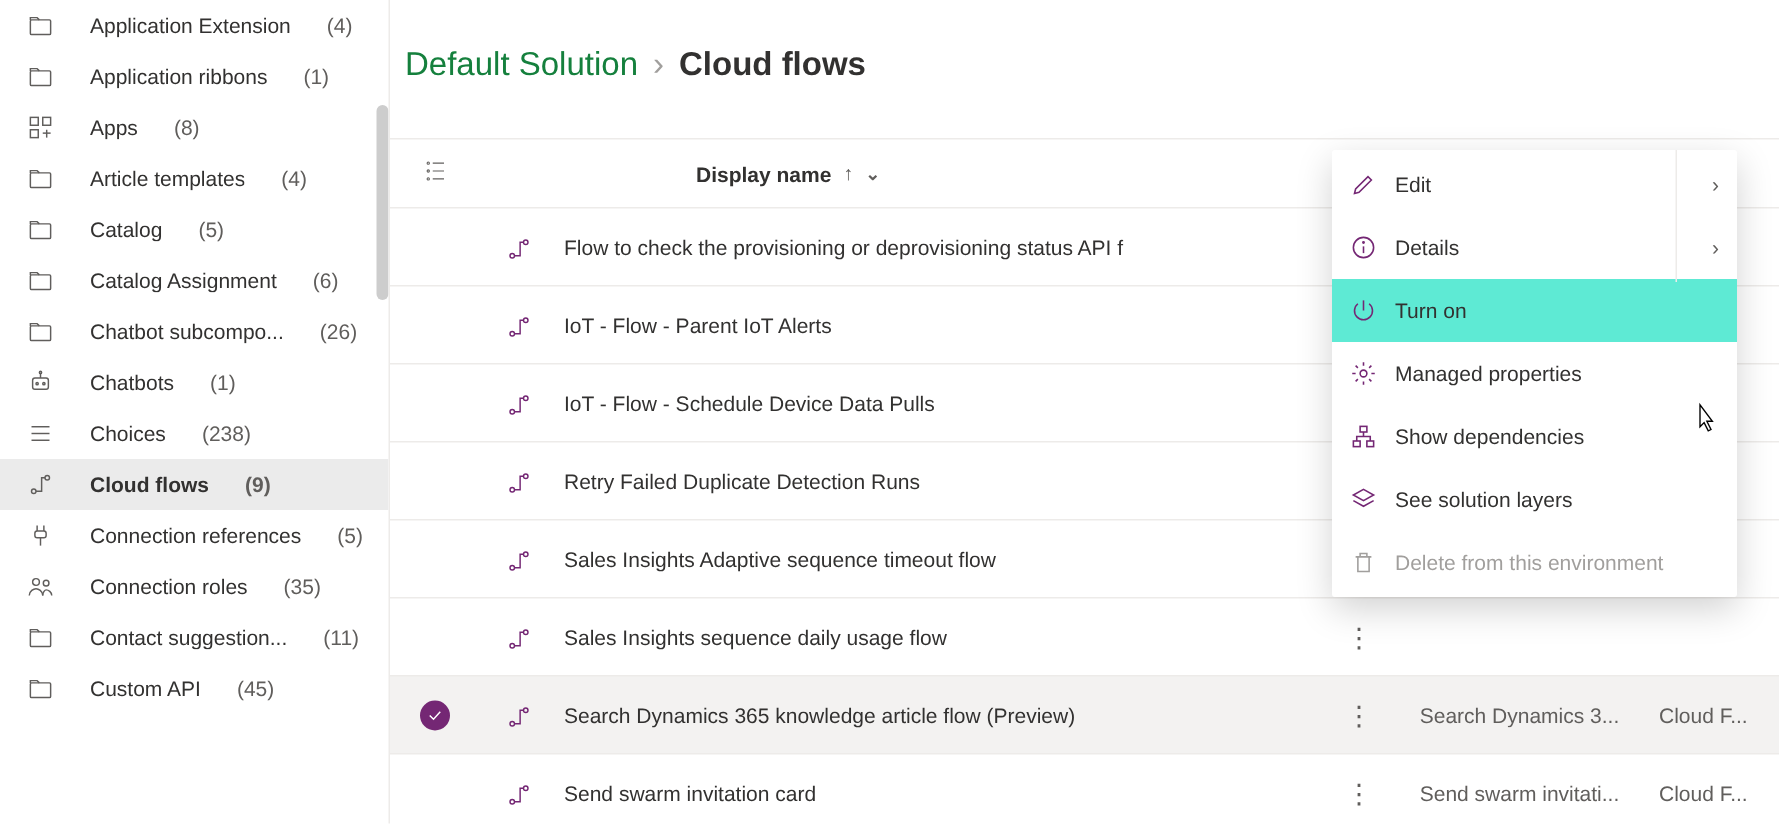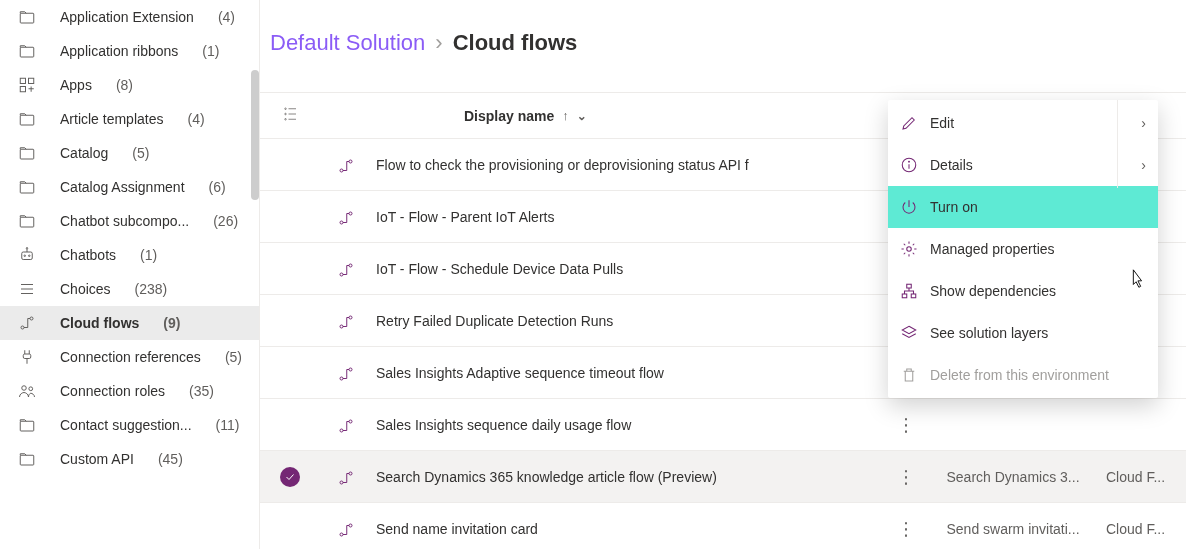--- a/index.html
+++ b/index.html
@@ -30,21 +30,21 @@
     gap: 24px;
     white-space: nowrap;
   }
   .sb-item.active { background: #ebebeb; font-weight: 600; }
   .sb-icon { width: 18px; height: 18px; display:flex; align-items:center; justify-content:center; flex-shrink:0; }
   .sb-icon svg { stroke: #605e5c; fill:none; stroke-width:1.3; }
   .sb-label { overflow:hidden; text-overflow:ellipsis; flex:0 1 auto; color:#323130; }
   .sb-count { color:#605e5c; }
   .main { flex: 1; padding: 30px 0 0 0; overflow:hidden; position:relative; }
   .crumbs { display:flex; align-items:center; gap:10px; padding: 0 0 36px 0; margin-left: 10px; }
-  .crumb-a { font-size: 22px; color: #8b5cf6; }
+  .crumb-a { font-size: 22px; color: #15803d; }
   .crumb-sep { font-size: 22px; color: #a19f9d; }
   .crumb-b { font-size: 22px; font-weight: 600; color: #323130; }
   .table { width: 100%; }
   .thead { display:flex; align-items:center; border-top: 1px solid #edebe9; height: 46px; gap: 44px; }
   .check-col { width: 60px; display:flex; justify-content:center; }
   .icon-col { width: 50px; display:flex; justify-content:center; }
   .name-col { flex:1; padding-left: 6px; }
   .menu-col { width: 40px; display:flex; justify-content:center; }
   .extra-col { width: 180px; overflow:hidden; text-overflow:ellipsis; white-space:nowrap; color:#605e5c; padding-right:6px;text-align:center; }
   .type-col { width: 80px; overflow:hidden; text-overflow:ellipsis; white-space:nowrap; color:#605e5c; }
@@ -368,21 +368,21 @@
             <div class="extra-col">Search Dynamics 3...</div>
             <div class="type-col">Cloud F...</div>
           </div>
           <div class="row">
             <div class="check-col"></div>
             <div class="icon-col">
               <span class="row-icon"><svg width="18" height="18" viewBox="0 0 24 24">
                   <use href="#i-flow"></use>
                 </svg></span>
             </div>
-            <div class="name-col">Send name invitation card</div>
+            <div class="name-col">Send swarm invitation card</div>
             <div class="menu-col">
               <span class="dots">⋮</span>
             </div>
             <div class="extra-col">Send swarm invitati...</div>
             <div class="type-col">Cloud F...</div>
           </div>
         </div>
     </div>
   </div>
 </div>

